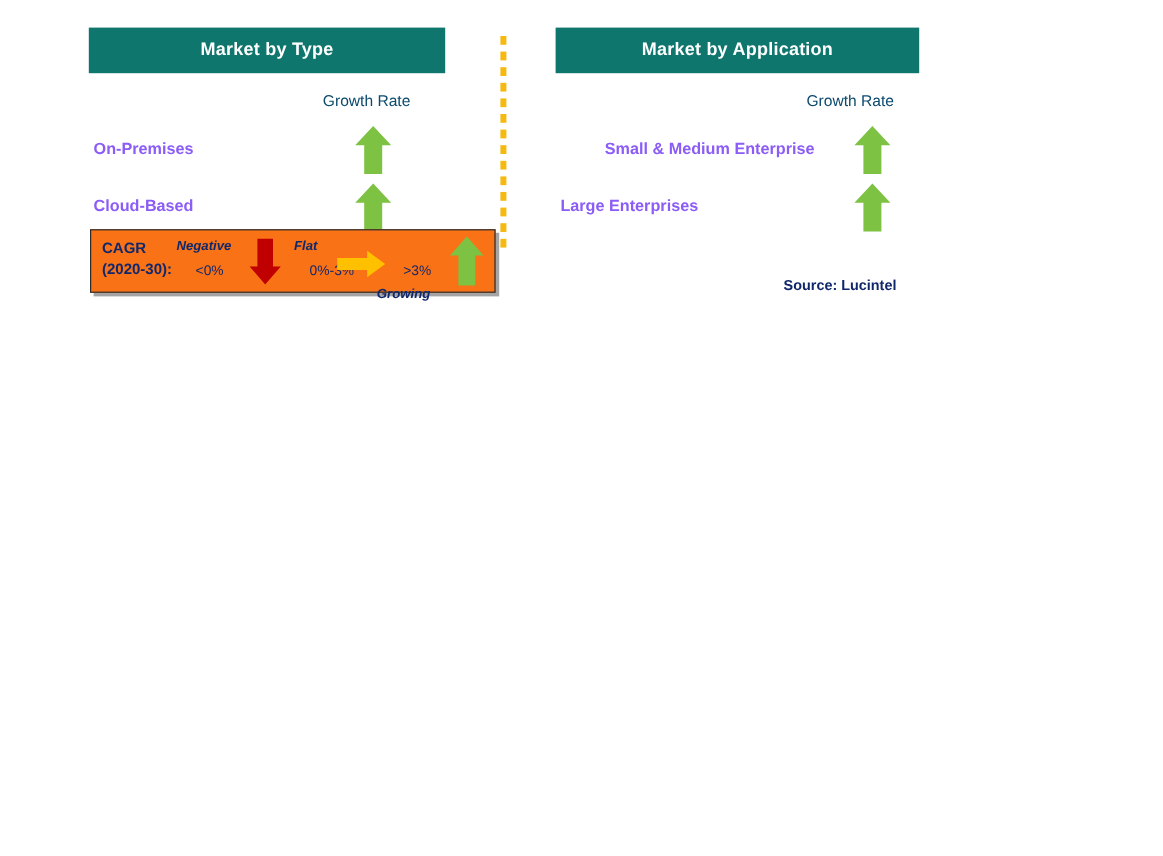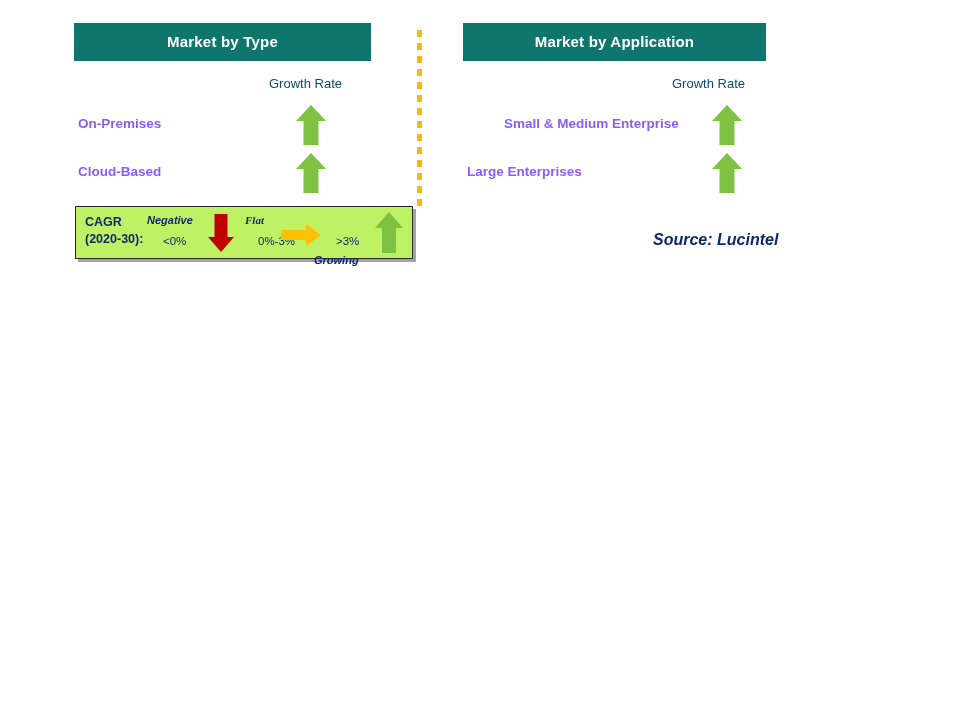--- a/index.html
+++ b/index.html
@@ -73,25 +73,25 @@
     height: 178px;
     background-image: linear-gradient(to bottom, #f5b912 0px, #f5b912 7px, rgba(255,255,255,0) 7px, rgba(255,255,255,0) 13px);
     background-size: 5px 13px;
     background-repeat: repeat-y;
   }
 
   
   #legend-box {
     position: absolute;
     left: 75px;
-    top: 206px;
+    top: 191px;
     width: 336px;
     height: 51px;
     border: 1.5px solid #2b2b2b;
-    background: #bef264;
+    background: #f97316;
     box-shadow: 3px 3px 0 rgba(90,90,90,0.55);
   }
   .legend-inner { position: relative; width: 100%; height: 100%; }
 
   .legend-cagr {
     position: absolute;
     left: 9px;
     top: 7px;
     font-size: 12.5px;
     font-weight: bold;
@@ -110,38 +110,37 @@
   }
   .legend-range {
     position: absolute;
     font-size: 11.5px;
     color: #11276b;
     white-space: nowrap;
   }
 
   #legend-term-negative  { left: 71px;  top: 7px;  }
   #legend-range-negative { left: 87px;  top: 28px; }
-  #legend-term-flat      { left: 169px; top: 7px; font-family: Liberation Serif, serif;  }
+  #legend-term-flat      { left: 169px; top: 7px;  }
   #legend-range-flat     { left: 162px; top: 28px; padding-left: 20px; }
   #legend-term-growing   { left: 238px; top: 7px; margin-top: 40px;  }
   #legend-range-growing  { left: 260px; top: 28px; }
 
   #legend-arrow-down  { position: absolute; left: 131px; top: 6px; }
   #legend-arrow-right { position: absolute; left: 204px; top: 16px; }
   #legend-arrow-up    { position: absolute; left: 298px; top: 4px; }
 
   #source-label {
     position: absolute;
     left: 653px;
     top: 231px;
-    font-size: 16px;
-    font-weight: bold;
-    color: #11276b;
-    white-space: nowrap;
-    font-style: italic;
+    font-size: 12px;
+    font-weight: bold;
+    color: #11276b;
+    white-space: nowrap;
   }
 </style>
 </head>
 <body>
 
 <div class="panel" id="panel-type">
   <div class="panel-header">Market by Type</div>
 </div>
 
 <div class="growth-rate-label" id="growth-rate-type">Growth Rate</div>

